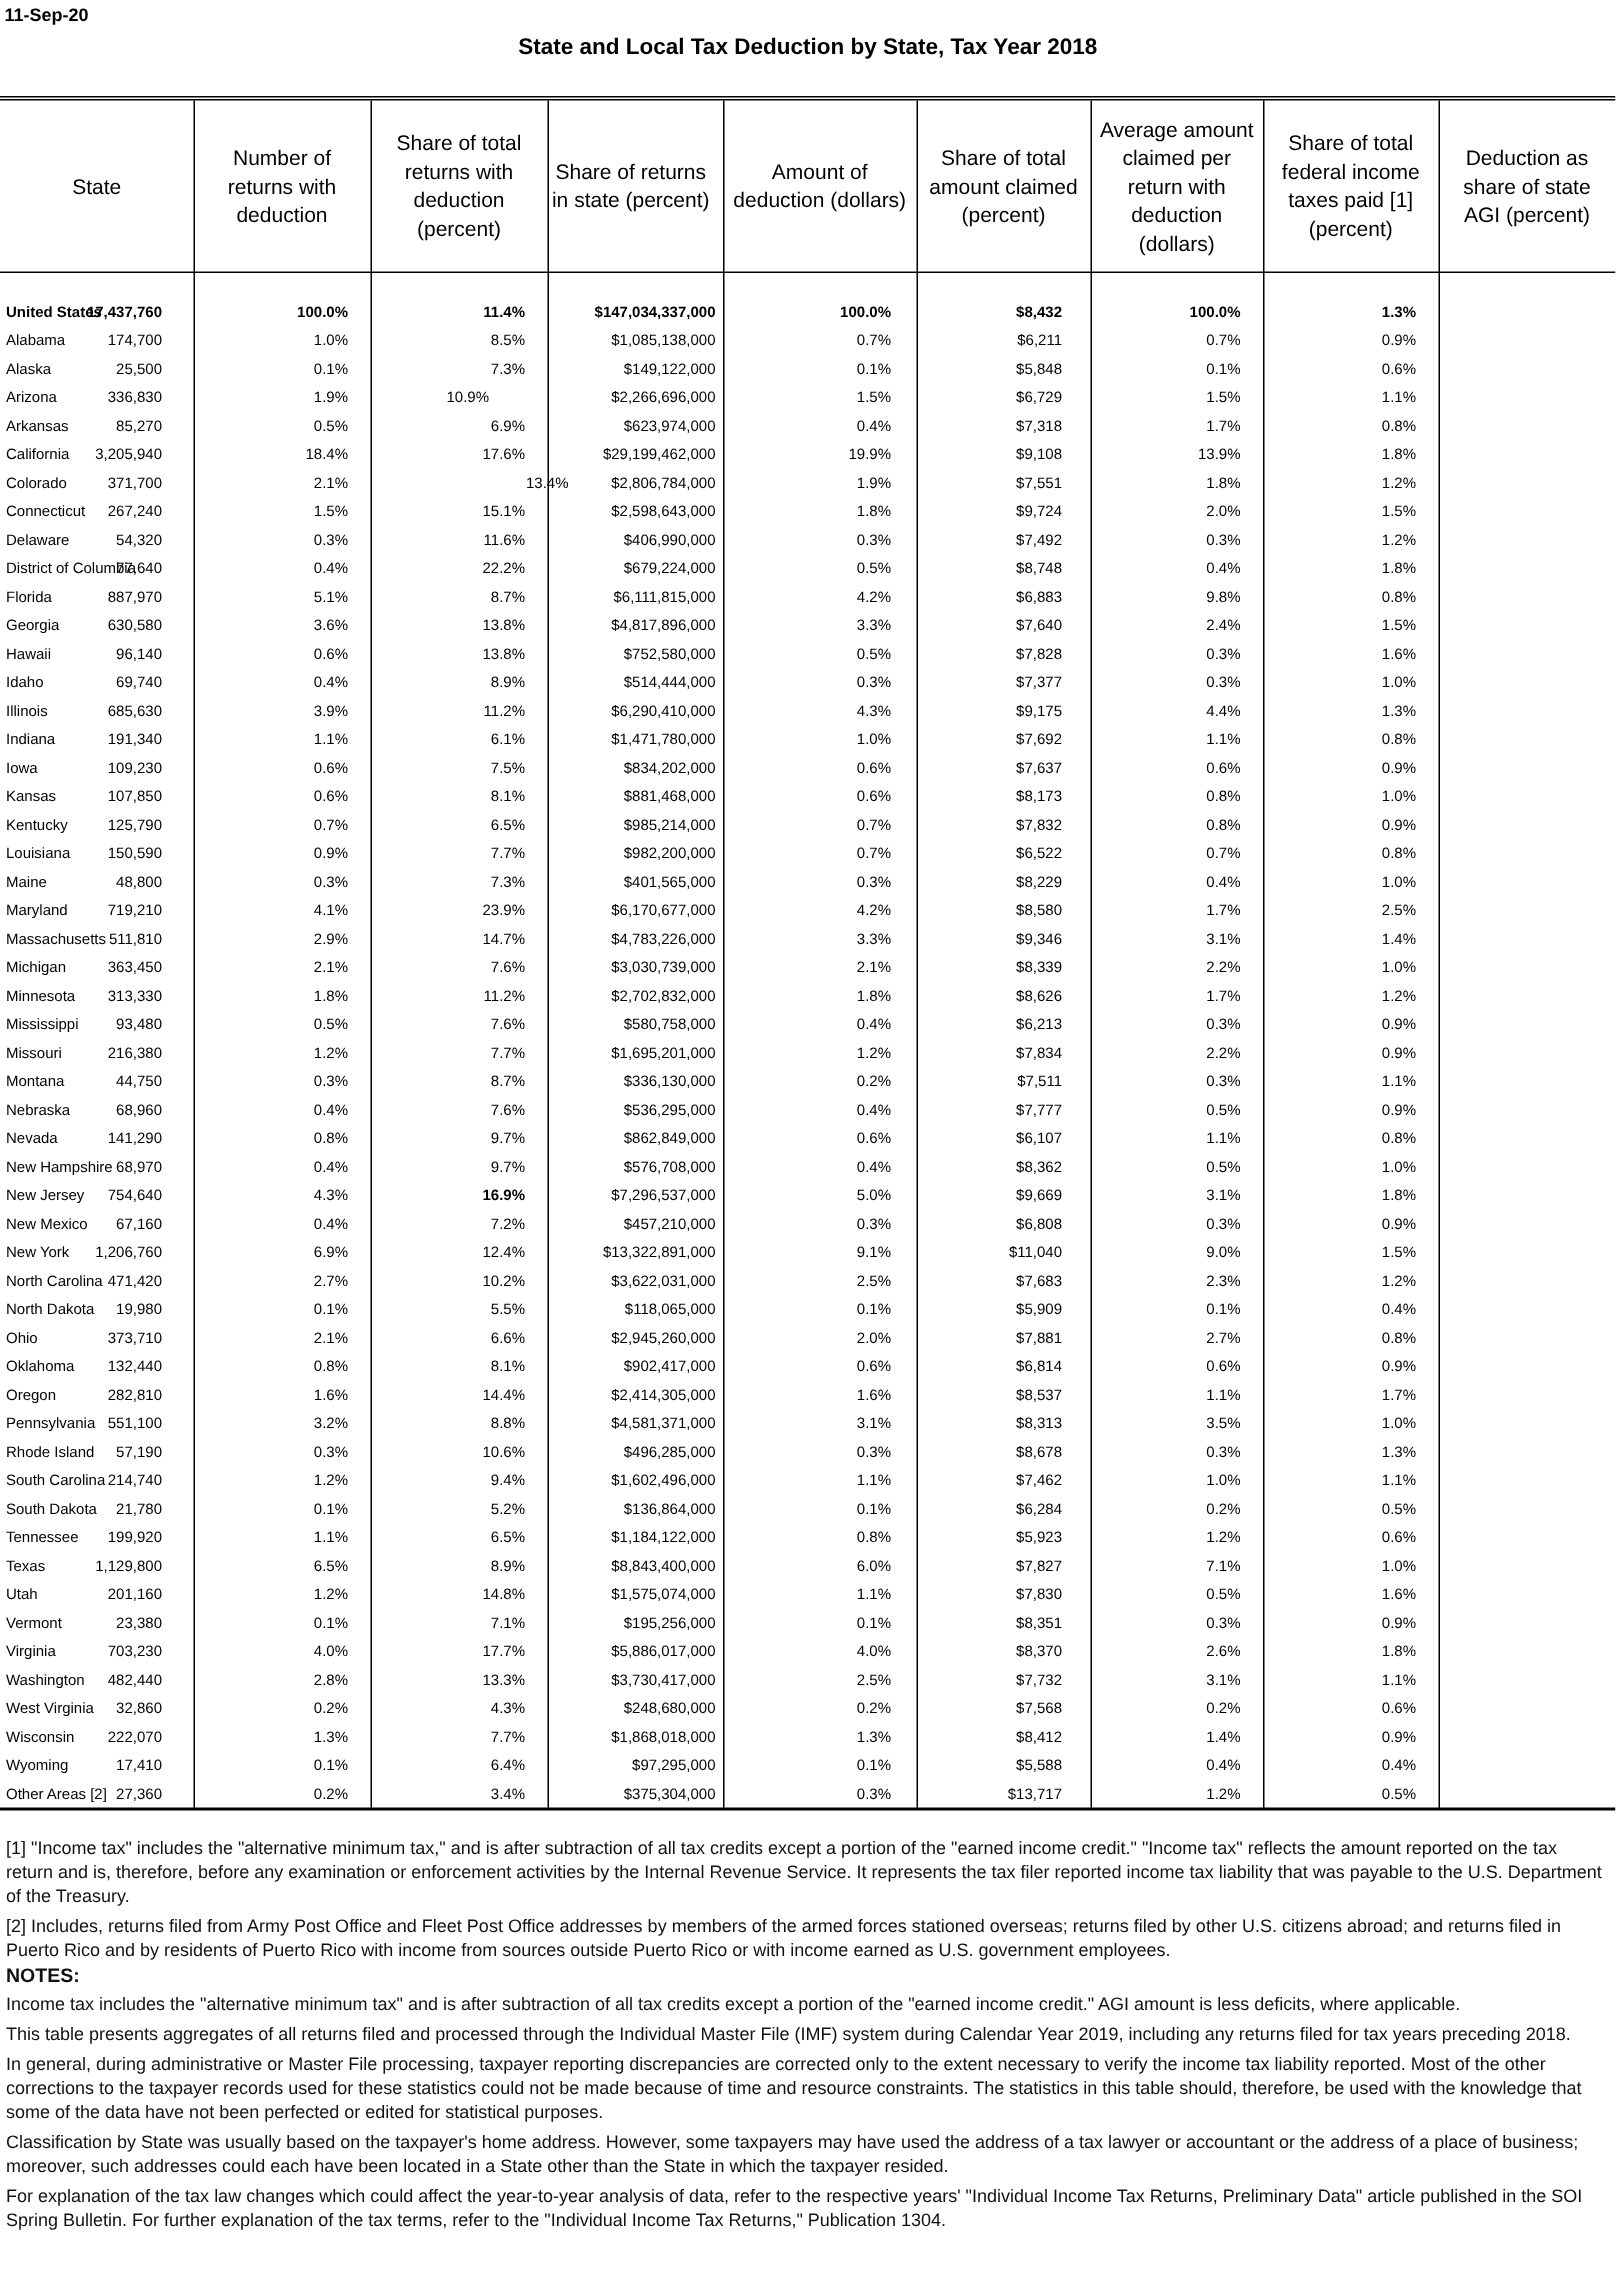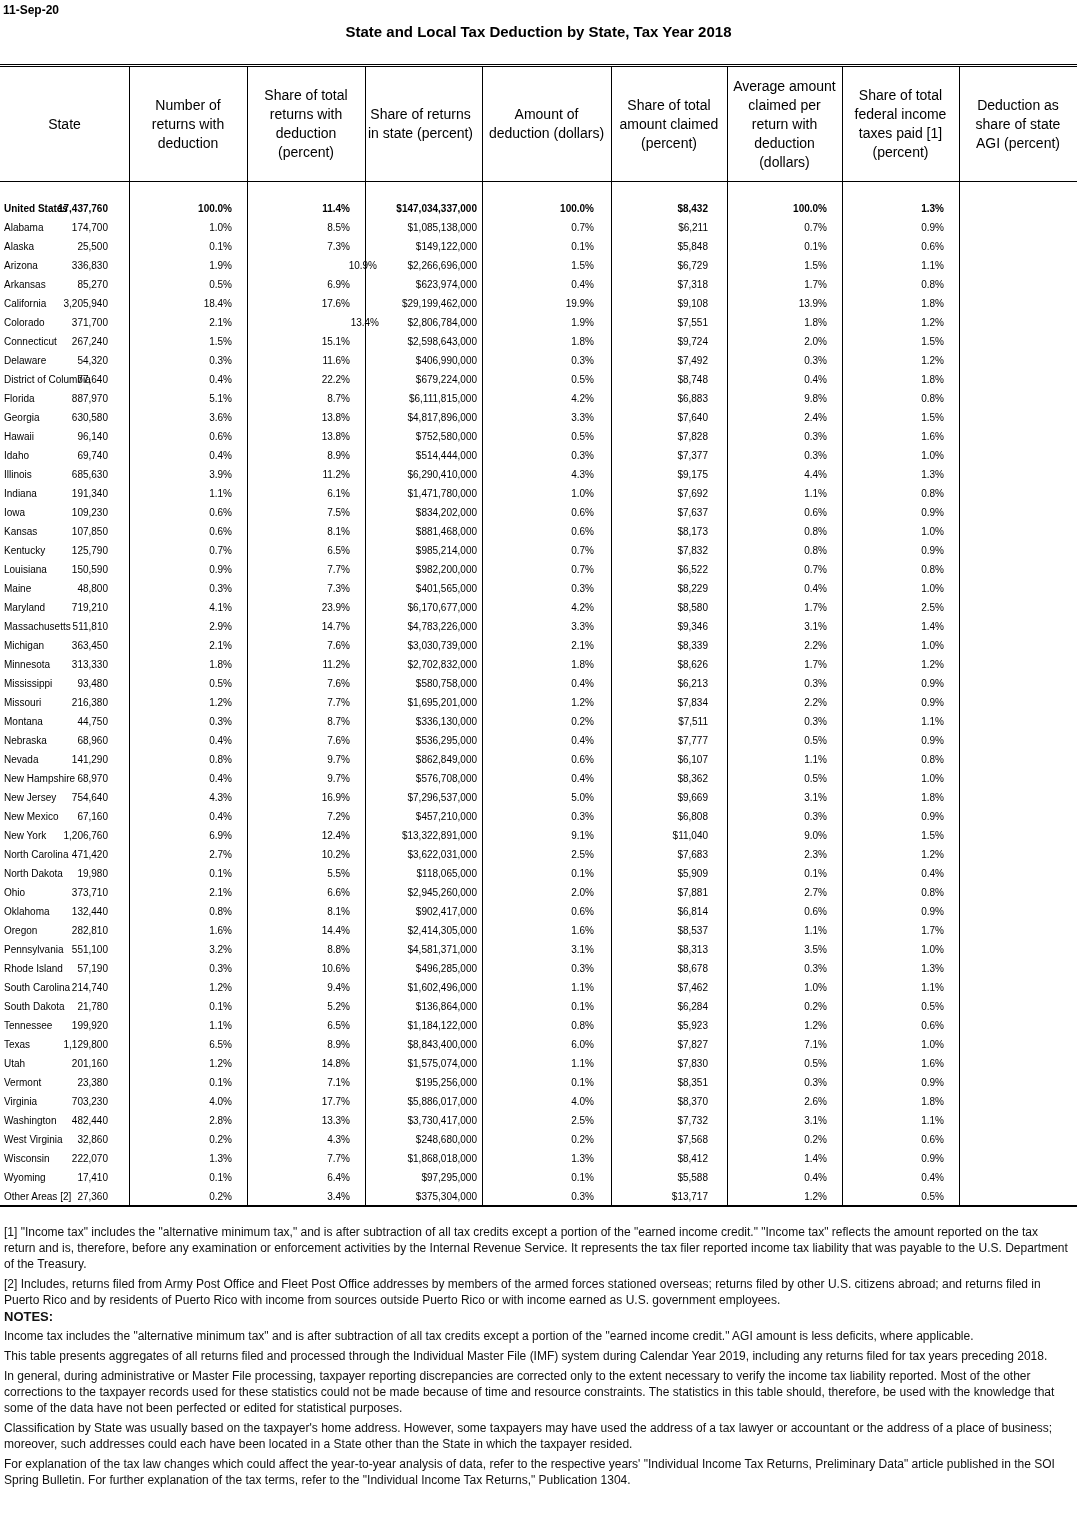--- a/index.html
+++ b/index.html
@@ -157,21 +157,21 @@
       <span class="c num" style="right: 483px;">$149,122,000</span>
       <span class="c num" style="right: 366px;">0.1%</span>
       <span class="c num" style="right: 252px;">$5,848</span>
       <span class="c num" style="right: 133px;">0.1%</span>
       <span class="c num" style="right: 16px;">0.6%</span>
     </div>
     <div class="data-row" style="top: 256px;">
       <span class="c state">Arizona</span>
       <span class="c num" style="right: 852px;">336,830</span>
       <span class="c num" style="right: 728px;">1.9%</span>
-      <span class="c num" style="right: 583px; margin-left: 29px;">10.9%</span>
+      <span class="c num" style="right: 634px; margin-left: 29px;">10.9%</span>
       <span class="c num" style="right: 483px;">$2,266,696,000</span>
       <span class="c num" style="right: 366px;">1.5%</span>
       <span class="c num" style="right: 252px;">$6,729</span>
       <span class="c num" style="right: 133px;">1.5%</span>
       <span class="c num" style="right: 16px;">1.1%</span>
     </div>
     <div class="data-row" style="top: 275px;">
       <span class="c state">Arkansas</span>
       <span class="c num" style="right: 852px;">85,270</span>
       <span class="c num" style="right: 728px;">0.5%</span>
@@ -465,21 +465,21 @@
       <span class="c num" style="right: 483px;">$576,708,000</span>
       <span class="c num" style="right: 366px;">0.4%</span>
       <span class="c num" style="right: 252px;">$8,362</span>
       <span class="c num" style="right: 133px;">0.5%</span>
       <span class="c num" style="right: 16px;">1.0%</span>
     </div>
     <div class="data-row" style="top: 788px;">
       <span class="c state">New Jersey</span>
       <span class="c num" style="right: 852px;">754,640</span>
       <span class="c num" style="right: 728px;">4.3%</span>
-      <span class="c num" style="right: 610px;">16.9%</span>
+      <span class="c num" style="right: 610px; font-weight: bold;">16.9%</span>
       <span class="c num" style="right: 483px;">$7,296,537,000</span>
       <span class="c num" style="right: 366px;">5.0%</span>
       <span class="c num" style="right: 252px;">$9,669</span>
       <span class="c num" style="right: 133px;">3.1%</span>
       <span class="c num" style="right: 16px;">1.8%</span>
     </div>
     <div class="data-row" style="top: 807px;">
       <span class="c state">New Mexico</span>
       <span class="c num" style="right: 852px;">67,160</span>
       <span class="c num" style="right: 728px;">0.4%</span>

